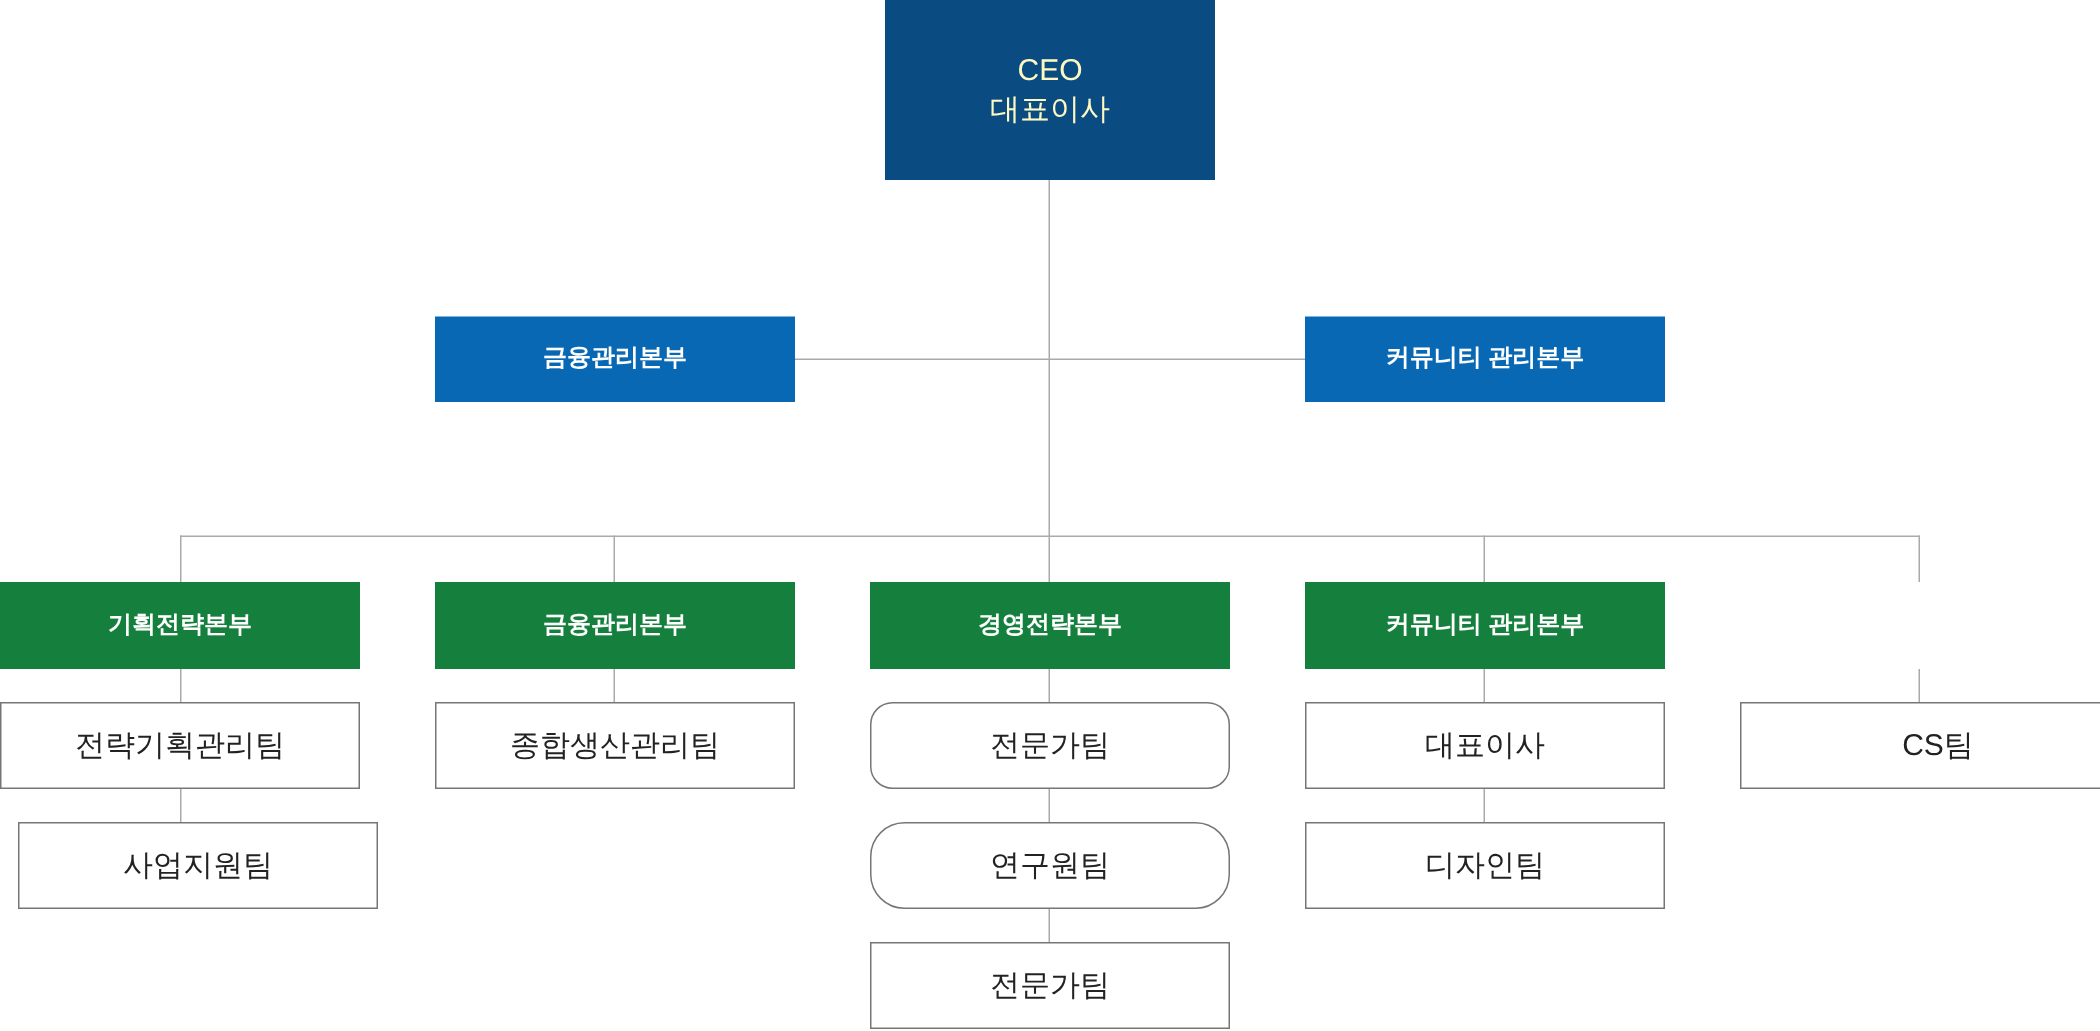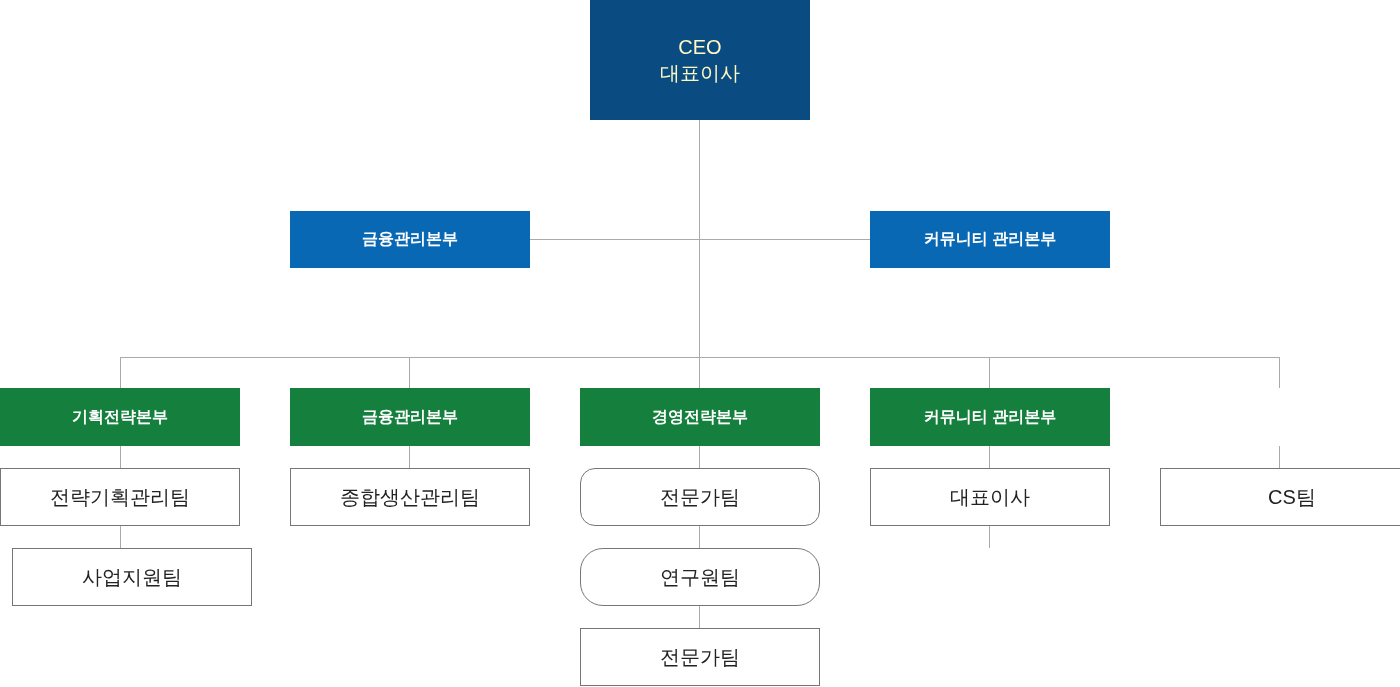--- a/index.html
+++ b/index.html
@@ -145,18 +145,21 @@
   <div class="node team" style="left:580px; top:548px; width:240px; height:58px;border-radius:23px;">
     <span>연구원팀</span>
   </div>
   <div class="node team" style="left:580px; top:628px; width:240px; height:58px;">
     <span>전문가팀</span>
   </div>
 
   <div class="node team" style="left:870px; top:468px; width:240px; height:58px;">
     <span>대표이사</span>
   </div>
+  <div class="node team" style="left:870px; top:548px; width:240px; height:58px;">
+    <span>디자인팀</span>
+  </div>
 
   <div class="node team" style="left:1160px; top:468px; width:264px; height:58px;">
     <span>CS팀</span>
   </div>
 
 </div>
 
 </body></html>

